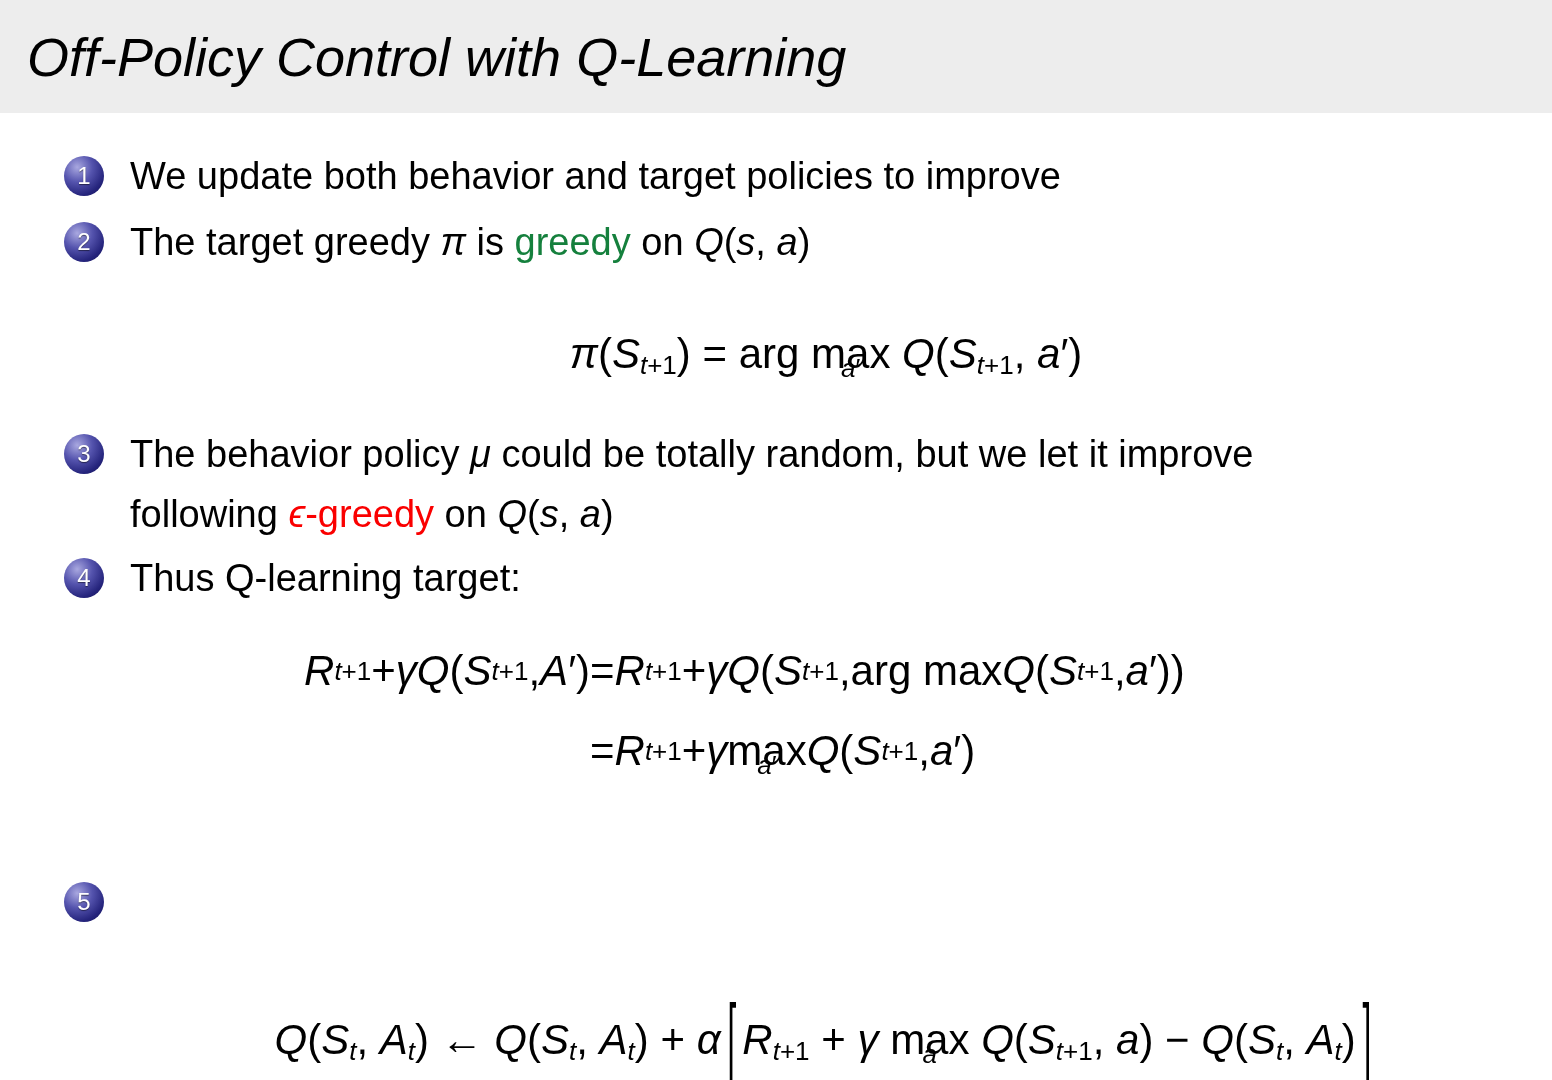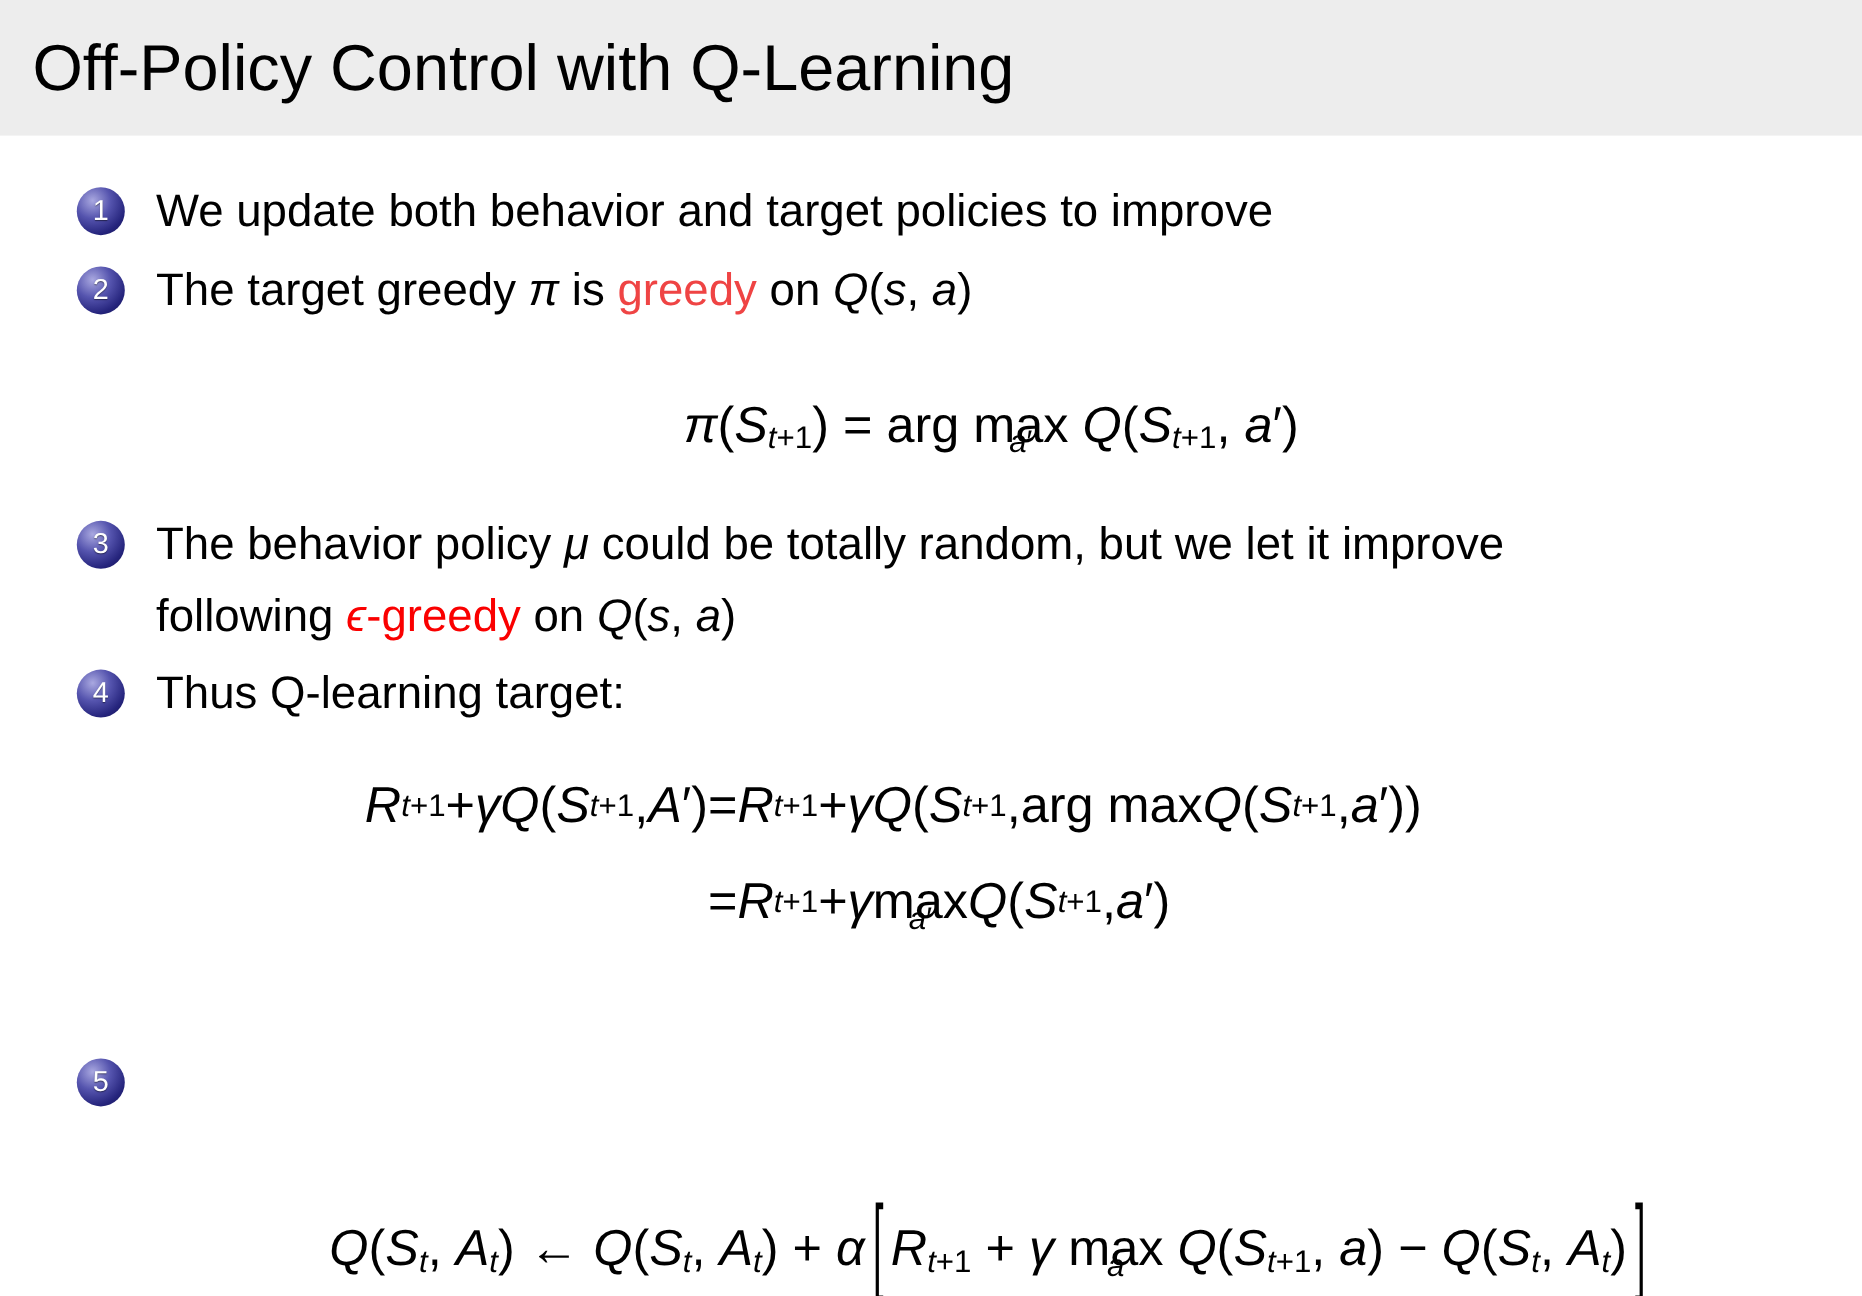--- a/index.html
+++ b/index.html
@@ -1,21 +1,21 @@
 <!DOCTYPE html>
 <html><head>
 <meta charset="utf-8">
 <style>
   html,body{margin:0;padding:0;background:#ffffff;}
   .slide{position:relative;width:1552px;height:1080px;background:#ffffff;overflow:hidden;
          font-family:"Liberation Sans","DejaVu Sans",sans-serif;color:#000;}
   
   .hdr{position:absolute;top:0;left:0;width:1552px;height:113px;background:#ededed;
        display:flex;align-items:center;}
-  .hdr h1{margin:0 0 0 27px;font-size:54px;font-weight:normal;letter-spacing:0;}
+  .hdr h1{margin:0 0 0 27px;font-size:54px;font-weight:normal;letter-spacing:0;font-style:italic;}
   
   .bullet{position:absolute;left:64px;display:flex;gap:26px;align-items:flex-start;
           font-size:38px;line-height:60px;}
   .ball{flex:0 0 auto;width:40px;height:40px;margin-top:10px;border-radius:50%;
         background:radial-gradient(circle at 33% 28%,#a9a8e0 0%,#5554ae 38%,#25247c 72%,#141152 100%);
         color:#fff;font-size:24px;line-height:40px;text-align:center;
         text-shadow:0 1px 1px rgba(0,0,0,.5);}
   .b1{top:146px}.b2{top:212px}.b3{top:424px;width:1460px}.b4{top:548px}.b5{top:872px}
   
   .eq{position:absolute;left:130px;width:1392px;text-align:center;font-size:42px;line-height:52px;}
@@ -46,21 +46,21 @@
     <h1>Off-Policy Control with Q-Learning</h1>
   </div>
 
   <div class="bullet b1">
     <span class="ball">1</span>
     <span class="btext"><span class="r">We update both behavior and target policies to improve</span></span>
   </div>
 
   <div class="bullet b2">
     <span class="ball">2</span>
-    <span class="btext"><span class="r">The target greedy </span><span class="i">π</span><span class="r"> is </span><span class="r" style="color: #ef4444;">greedy</span><span class="r"> on </span><span class="i">Q</span><span class="r">(</span><span class="i">s</span><span class="r">, </span><span class="i">a</span><span class="r">)</span></span>
+    <span class="btext"><span class="r">The target greedy </span><span class="i">π</span><span class="r"> is </span><span class="r" style="color: #15803d;">greedy</span><span class="r"> on </span><span class="i">Q</span><span class="r">(</span><span class="i">s</span><span class="r">, </span><span class="i">a</span><span class="r">)</span></span>
   </div>
 
   <div class="eq eq1"><span class="i">π</span><span class="r">(</span><span class="i">S</span><span class="s"><span class="i">t</span><span class="r">+</span><span class="r">1</span></span><span class="r">) = </span><span class="r">arg </span><span class="u"><span class="ut r">max</span><span class="ub"><span class="i">a</span><span class="r">′</span></span></span><span class="r"> </span><span class="i">Q</span><span class="r">(</span><span class="i">S</span><span class="s"><span class="i">t</span><span class="r">+</span><span class="r">1</span></span><span class="r">, </span><span class="i">a</span><span class="r">′)</span></div>
 
   <div class="bullet b3">
     <span class="ball">3</span>
     <span class="btext"><span class="r">The behavior policy </span><span class="i">μ</span><span class="r"> could be totally random, but we let it improve</span><br><span class="r">following </span><span class="i" style="color: rgb(250, 0, 0);">ϵ</span><span class="r" style="color: rgb(250, 0, 0);">-greedy</span><span class="r"> on </span><span class="i">Q</span><span class="r">(</span><span class="i">s</span><span class="r">, </span><span class="i">a</span><span class="r">)</span></span>
   </div>
 
   <div class="bullet b4">

